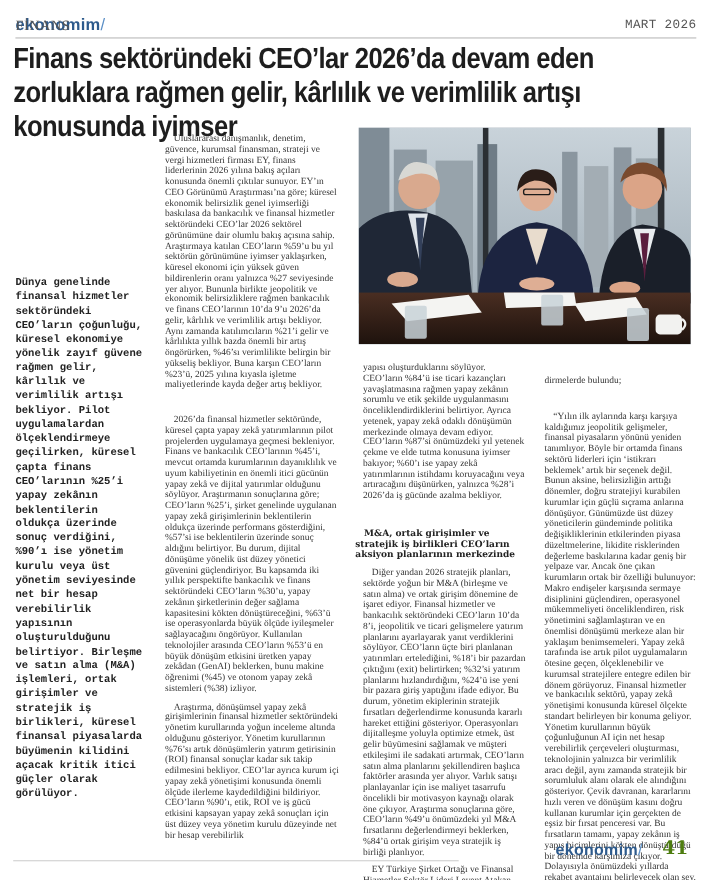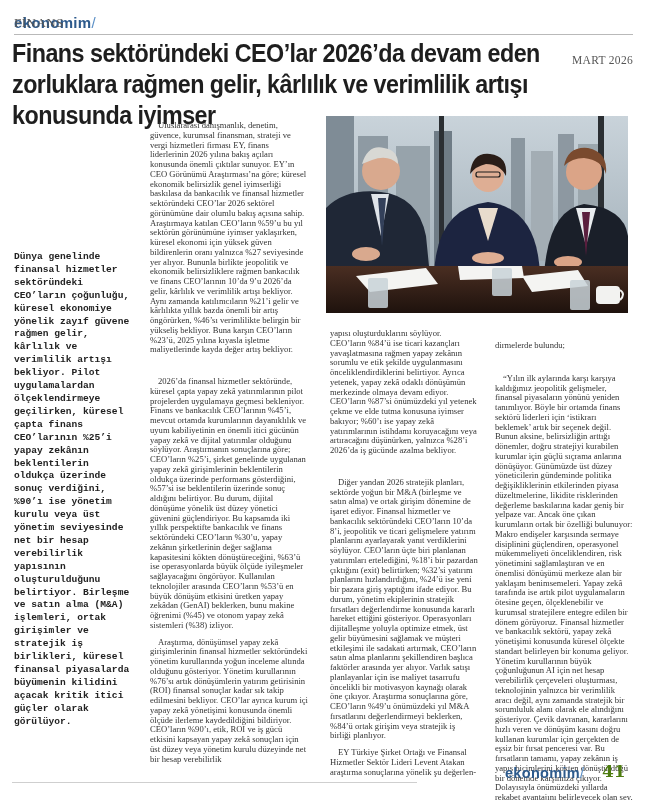--- a/index.html
+++ b/index.html
@@ -2,21 +2,21 @@
 <html><head>
 <meta charset="utf-8">
 <style>
   html, body { margin: 0; padding: 0; background: #ffffff; }
   body { width: 647px; height: 800px; position: relative; overflow: hidden; font-family: "DejaVu Serif", serif; color: #2b2b2b; }
 
   .header { position: absolute; left: 14px; right: 14px; top: 12px; height: 22px; border-bottom: 1px solid #b9b9b9; }
   .logo { position: absolute; left: 0; top: 2px; font-family: "Liberation Sans", sans-serif; font-weight: bold; font-size: 15px; letter-spacing: 0.3px; color: #2d5a8c; }
   .logo .slash { color: #5b8fc6; font-weight: normal; }
   .section-label { position: absolute; left: 0; right: 0; top: 3px; text-align: left; font-family: "Liberation Serif", serif; font-size: 13px; color: #555; letter-spacing: 0.5px; }
-  .issue-date { position: absolute; right: 0; top: 4px; font-family: Liberation Serif, serif; font-size: 11.5px; color: #555; letter-spacing: 0.3px; margin-top: 38px; }
+  .issue-date { position: absolute; right: 0; top: 4px; font-family: Liberation Mono, monospace; font-size: 11.5px; color: #555; letter-spacing: 0.3px; }
 
   .headline { position: absolute; left: 12px; right: 10px; top: 38px; margin: 0; font-family: "Liberation Sans", sans-serif; font-weight: bold; font-size: 26.5px; line-height: 31px; color: #1e1e1e; letter-spacing: -0.6px; transform: scaleX(0.88); transform-origin: left top; width: 710px; }
 
   .lede { position: absolute; left: 14px; top: 251px; width: 120px; margin: 0; font-family: Liberation Mono, monospace; font-weight: bold; font-size: 9.6px; line-height: 12.9px; color: #222; }
 
   .col { position: absolute; font-family: "Liberation Serif", serif; font-size: 8.6px; line-height: 9.75px; color: #333; text-align: left; }
   .col p { margin: 7px; text-indent: 8px; }
   .col p.noindent { text-indent: 0; }
   .col h3 { margin: 9px 0 0 0; font-family: "DejaVu Serif", serif; font-weight: bold; font-size: 8.2px; line-height: 9.8px; color: #222; text-indent: 8px; }
   .col .spacer { height: 8px; }
@@ -110,20 +110,21 @@
     <rect x="244" y="164" width="20" height="30" rx="2" fill="#c8d2d8" opacity="0.85"></rect>
 
     <rect x="270" y="170" width="24" height="18" rx="4" fill="#f2f2f0"></rect>
     <path d="M294 174 Q300 178 294 184" stroke="#f2f2f0" stroke-width="2" fill="none"></path>
   </svg>
 </div>
 
 <div class="col col-b">
   <p class="noindent">yapısı oluşturduklarını söylüyor. CEO’ların %84’ü ise ticari kazançları yavaşlatmasına rağmen yapay zekânın sorumlu ve etik şekilde uygulanmasını önceliklendirdiklerini belirtiyor. Ayrıca yetenek, yapay zekâ odaklı dönüşümün merkezinde olmaya devam ediyor. CEO’ların %87’si önümüzdeki yıl yetenek çekme ve elde tutma konusuna iyimser bakıyor; %60’ı ise yapay zekâ yatırımlarının istihdamı koruyacağını veya artıracağını düşünürken, yalnızca %28’i 2026’da iş gücünde azalma bekliyor.</p>
   <div class="spacer"></div>
+  <h3>M&amp;A, ortak girişimler ve stratejik iş birlikleri CEO’ların aksiyon planlarının merkezinde</h3>
   <p>Diğer yandan 2026 stratejik planları, sektörde yoğun bir M&amp;A (birleşme ve satın alma) ve ortak girişim dönemine de işaret ediyor. Finansal hizmetler ve bankacılık sektöründeki CEO’ların 10’da 8’i, jeopolitik ve ticari gelişmelere yatırım planlarını ayarlayarak yanıt verdiklerini söylüyor. CEO’ların üçte biri planlanan yatırımları ertelediğini, %18’i bir pazardan çıktığını (exit) belirtirken; %32’si yatırım planlarını hızlandırdığını, %24’ü ise yeni bir pazara giriş yaptığını ifade ediyor. Bu durum, yönetim ekiplerinin stratejik fırsatları değerlendirme konusunda kararlı hareket ettiğini gösteriyor. Operasyonları dijitalleşme yoluyla optimize etmek, üst gelir büyümesini sağlamak ve müşteri etkileşimi ile sadakati artırmak, CEO’ların satın alma planlarını şekillendiren başlıca faktörler arasında yer alıyor. Varlık satışı planlayanlar için ise maliyet tasarrufu öncelikli bir motivasyon kaynağı olarak öne çıkıyor. Araştırma sonuçlarına göre, CEO’ların %49’u önümüzdeki yıl M&amp;A fırsatlarını değerlendirmeyi beklerken, %84’ü ortak girişim veya stratejik iş birliği planlıyor.</p>
   <p>EY Türkiye Şirket Ortağı ve Finansal Hizmetler Sektör Lideri Levent Atakan araştırma sonuçlarına yönelik şu değerlen-</p>
 </div>
 
 <div class="col col-c">
   <p class="noindent">dirmelerde bulundu;</p>
   <div style="height:9px"></div>
   <p>“Yılın ilk aylarında karşı karşıya kaldığımız jeopolitik gelişmeler, finansal piyasaların yönünü yeniden tanımlıyor. Böyle bir ortamda finans sektörü liderleri için ‘istikrarı beklemek’ artık bir seçenek değil. Bunun aksine, belirsizliğin arttığı dönemler, doğru stratejiyi kurabilen kurumlar için güçlü sıçrama anlarına dönüşüyor. Günümüzde üst düzey yöneticilerin gündeminde politika değişikliklerinin etkilerinden piyasa düzeltmelerine, likidite risklerinden değerleme baskılarına kadar geniş bir yelpaze var. Ancak öne çıkan kurumların ortak bir özelliği bulunuyor: Makro endişeler karşısında sermaye disiplinini güçlendiren, operasyonel mükemmeliyeti önceliklendiren, risk yönetimini sağlamlaştıran ve en önemlisi dönüşümü merkeze alan bir yaklaşım benimsemeleri. Yapay zekâ tarafında ise artık pilot uygulamaların ötesine geçen, ölçeklenebilir ve kurumsal stratejilere entegre edilen bir dönem görüyoruz. Finansal hizmetler ve bankacılık sektörü, yapay zekâ yönetişimi konusunda küresel ölçekte standart belirleyen bir konuma geliyor. Yönetim kurullarının büyük çoğunluğunun AI için net hesap verebilirlik çerçeveleri oluşturması, teknolojinin yalnızca bir verimlilik aracı değil, aynı zamanda stratejik bir sorumluluk alanı olarak ele alındığını gösteriyor. Çevik davranan, kararlarını hızlı veren ve dönüşüm kasını doğru kullanan kurumlar için gerçekten de eşsiz bir fırsat penceresi var. Bu fırsatların tamamı, yapay zekânın iş yapış biçimlerini kökten dönüştürdüğü bir dönemde karşımıza çıkıyor. Dolayısıyla önümüzdeki yıllarda rekabet avantajını belirleyecek olan şey, yalnızca teknolojiye yatırım yapmak değil; bu yatırımı doğru yönetişim, doğru yetenek ve doğru stratejik hamlelerle desteklemek olacak.”</p>
 </div>
 

